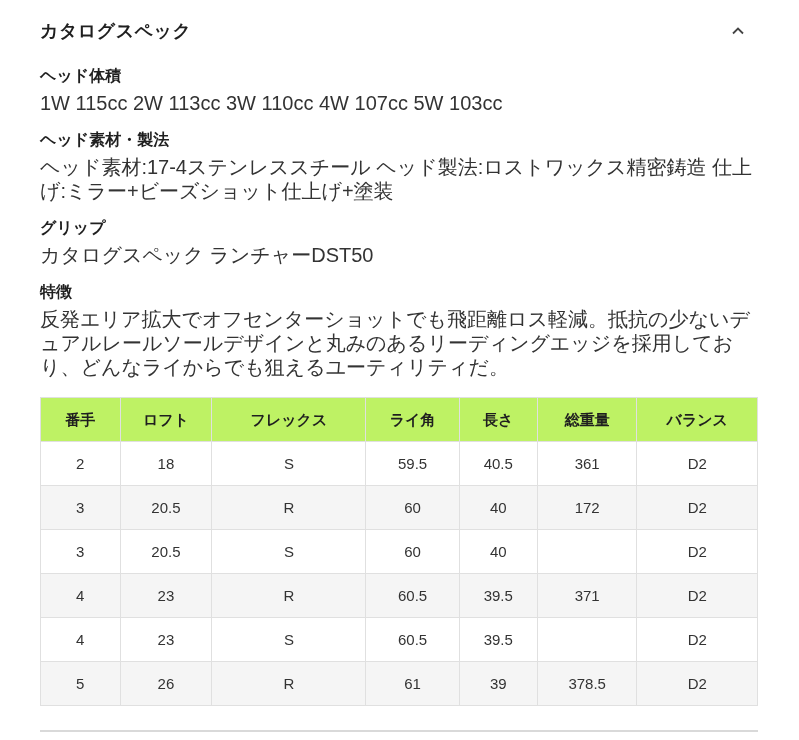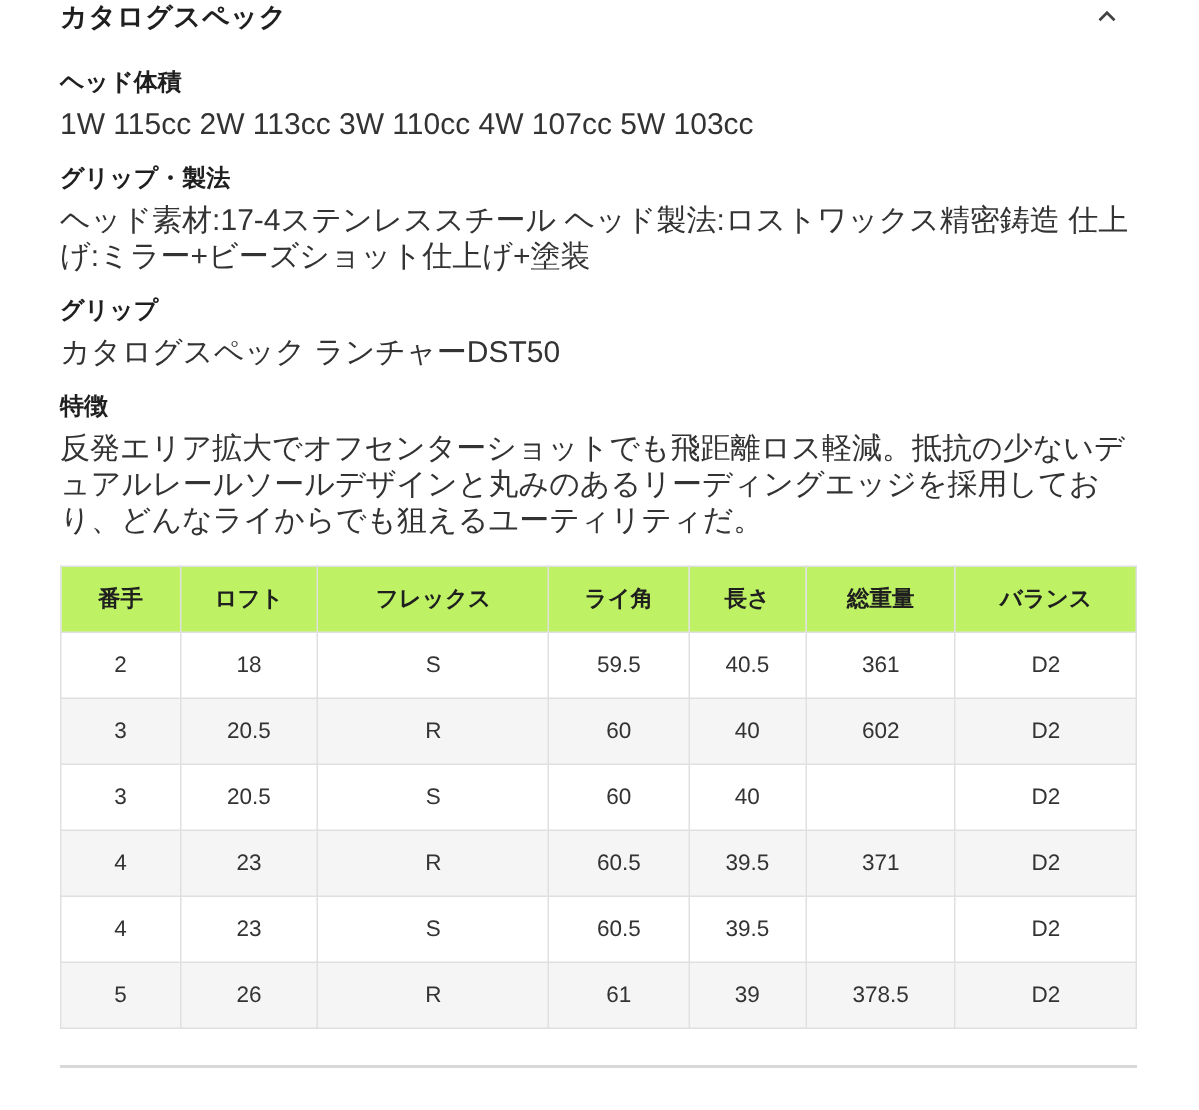--- a/index.html
+++ b/index.html
@@ -14,20 +14,21 @@
   .page {
     width: 799px;
     height: 740px;
     padding: 0 41px 0 40px;
   }
   
   .accordion-header {
     display: flex;
     align-items: center;
     justify-content: space-between;
+    padding-top: 20px;
     cursor: pointer;
   }
   .accordion-title {
     font-size: 18px;
     line-height: 22px;
     font-weight: bold;
     color: #1f1f1f;
     letter-spacing: 0.5px;
   }
   .chevron {
@@ -93,21 +94,21 @@
     <span class="chevron">
       <svg width="16" height="16" viewBox="0 0 16 16">
         <polyline points="3,10.5 8,5.5 13,10.5" fill="none" stroke="#444444" stroke-width="1.8"></polyline>
       </svg>
     </span>
   </div>
 
   <h3 class="spec-label first">ヘッド体積</h3>
   <p class="spec-value">1W 115cc 2W 113cc 3W 110cc 4W 107cc 5W 103cc</p>
 
-  <h3 class="spec-label">グリップ・製法</h3>
+  <h3 class="spec-label">ヘッド素材・製法</h3>
   <p class="spec-value">ヘッド素材:17-4ステンレススチール ヘッド製法:ロストワックス精密鋳造 仕上げ:ミラー+ビーズショット仕上げ+塗装</p>
 
   <h3 class="spec-label">グリップ</h3>
   <p class="spec-value">カタログスペック ランチャーDST50</p>
 
   <h3 class="spec-label">特徴</h3>
   <p class="spec-value">反発エリア拡大でオフセンターショットでも飛距離ロス軽減。抵抗の少ないデュアルレールソールデザインと丸みのあるリーディングエッジを採用しており、どんなライからでも狙えるユーティリティだ。</p>
 
   <div class="spec-table-wrap">
     <table class="spec-table">
@@ -140,21 +141,21 @@
           <td>40.5</td>
           <td>361</td>
           <td>D2</td>
         </tr>
         <tr>
           <td>3</td>
           <td>20.5</td>
           <td>R</td>
           <td>60</td>
           <td>40</td>
-          <td>602</td>
+          <td>172</td>
           <td>D2</td>
         </tr>
         <tr>
           <td>3</td>
           <td>20.5</td>
           <td>S</td>
           <td>60</td>
           <td>40</td>
           <td></td>
           <td>D2</td>

